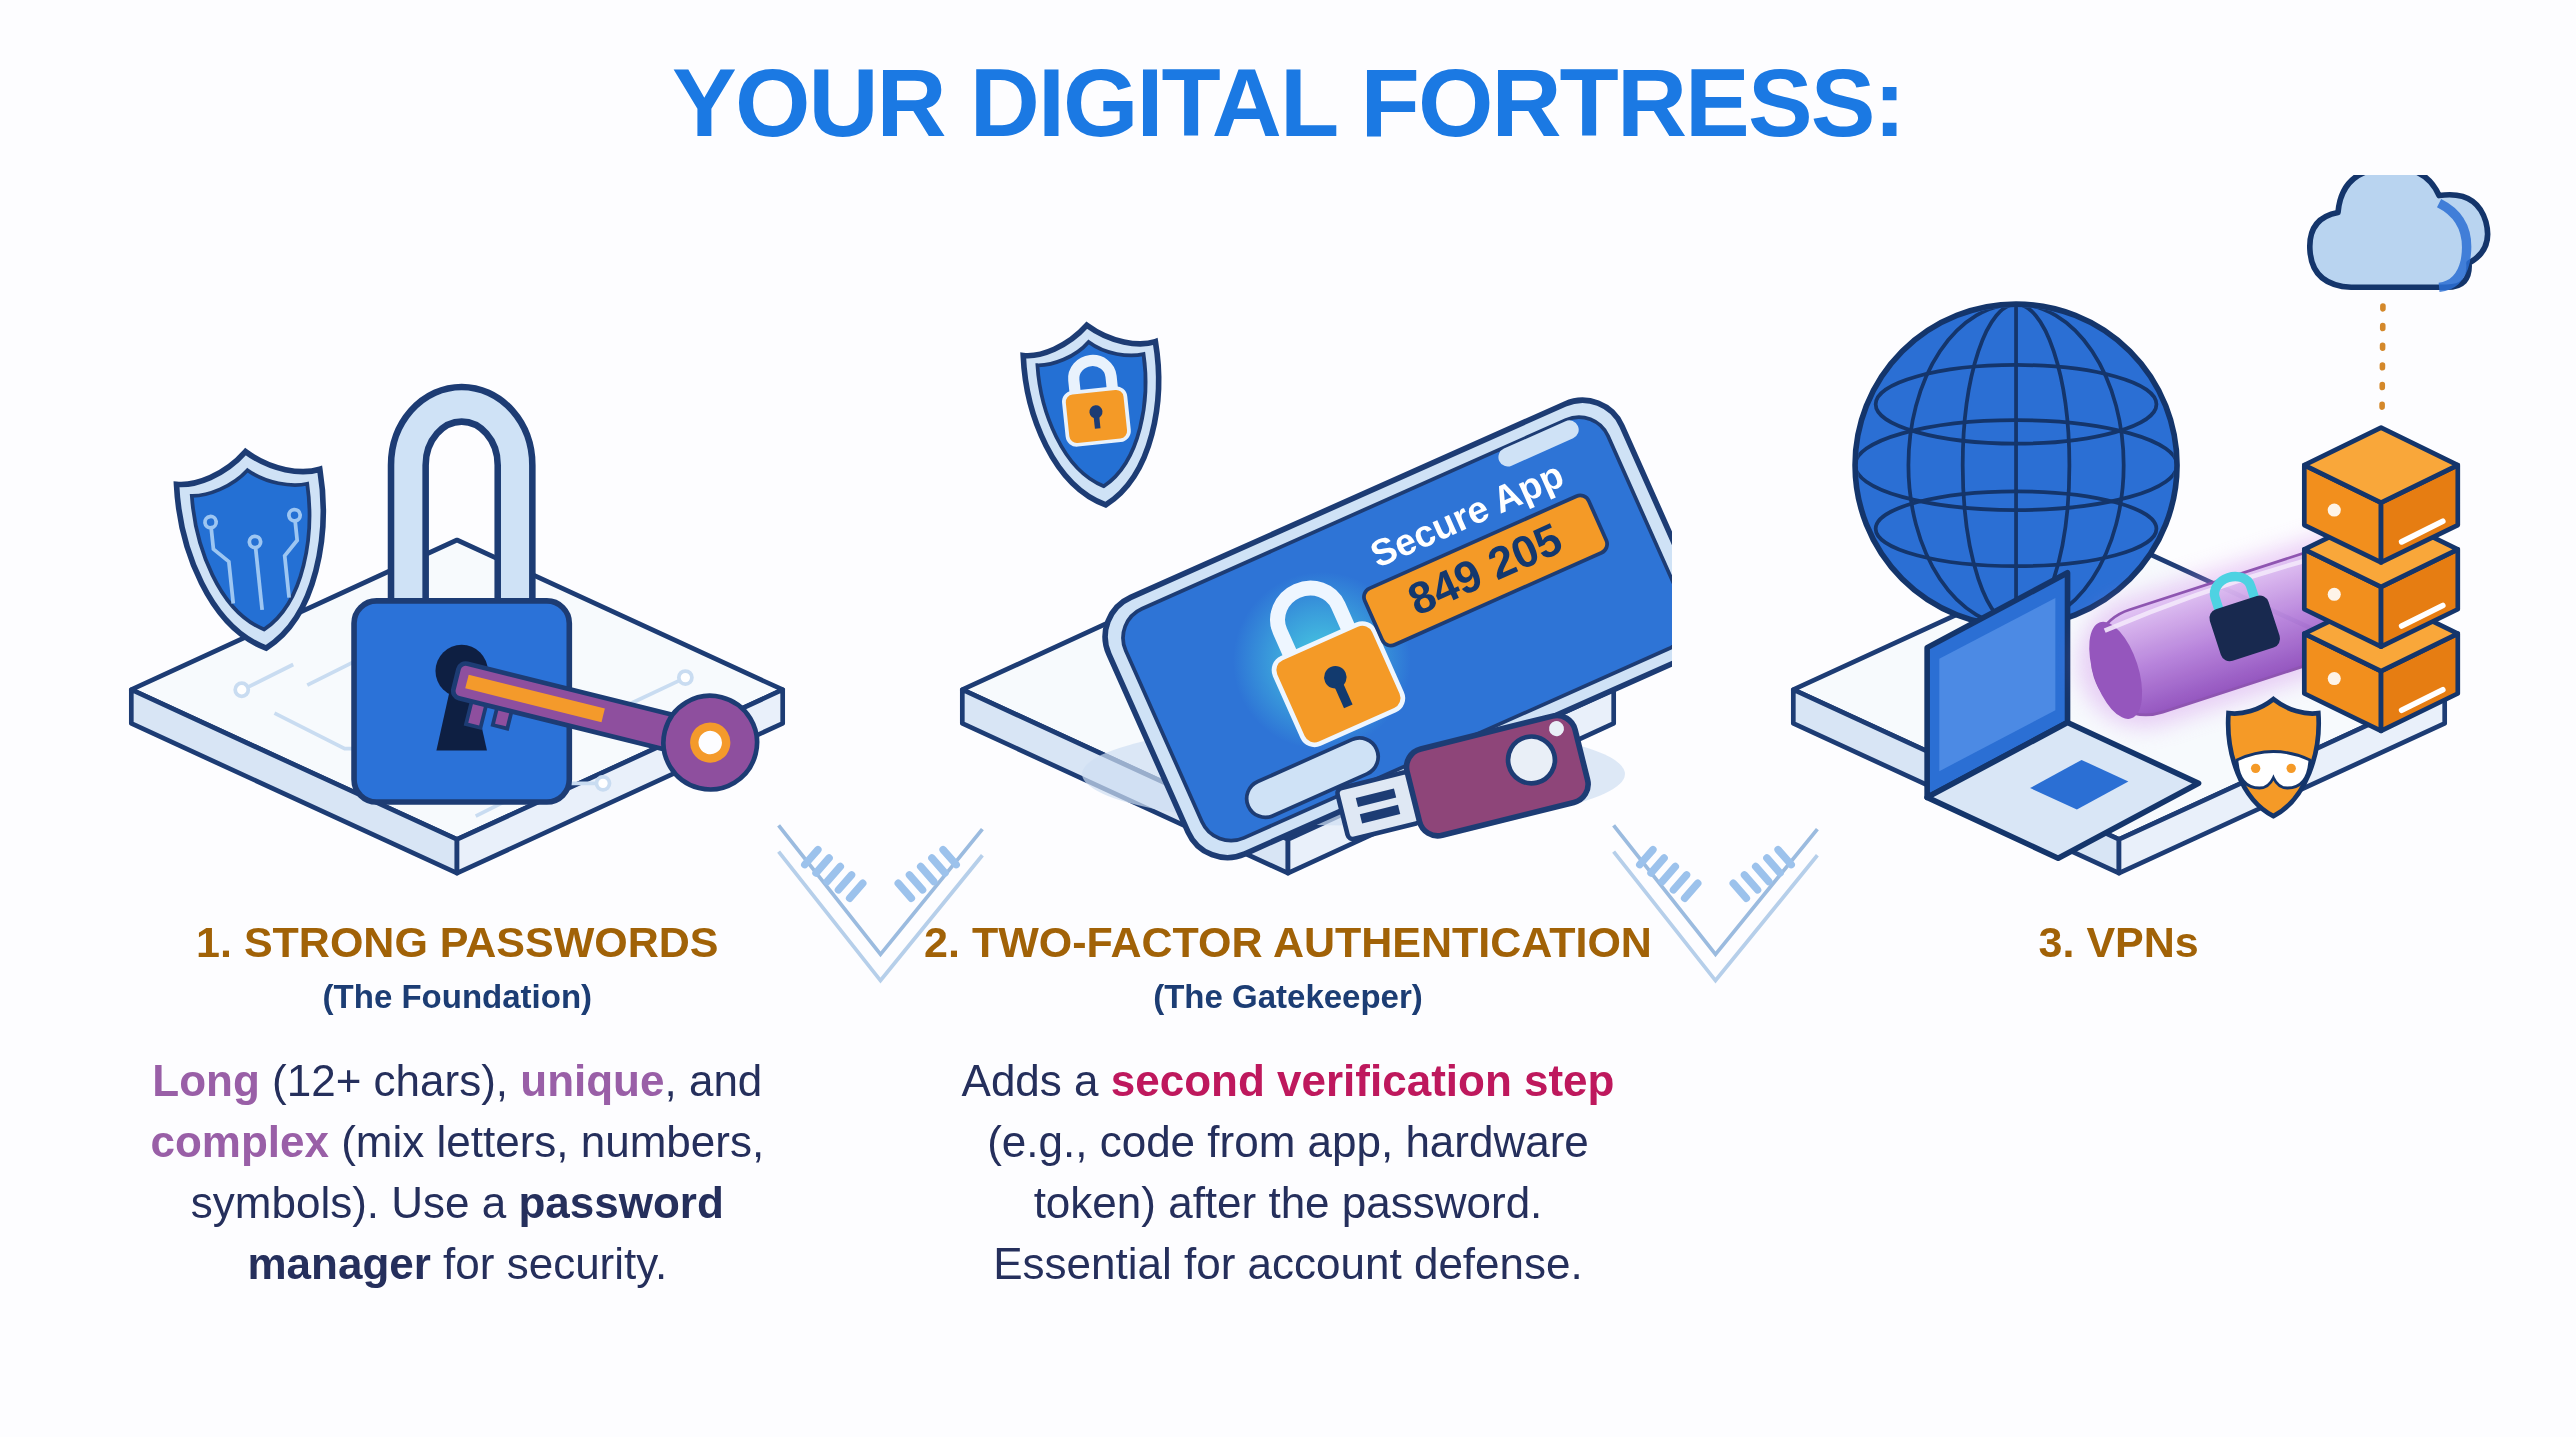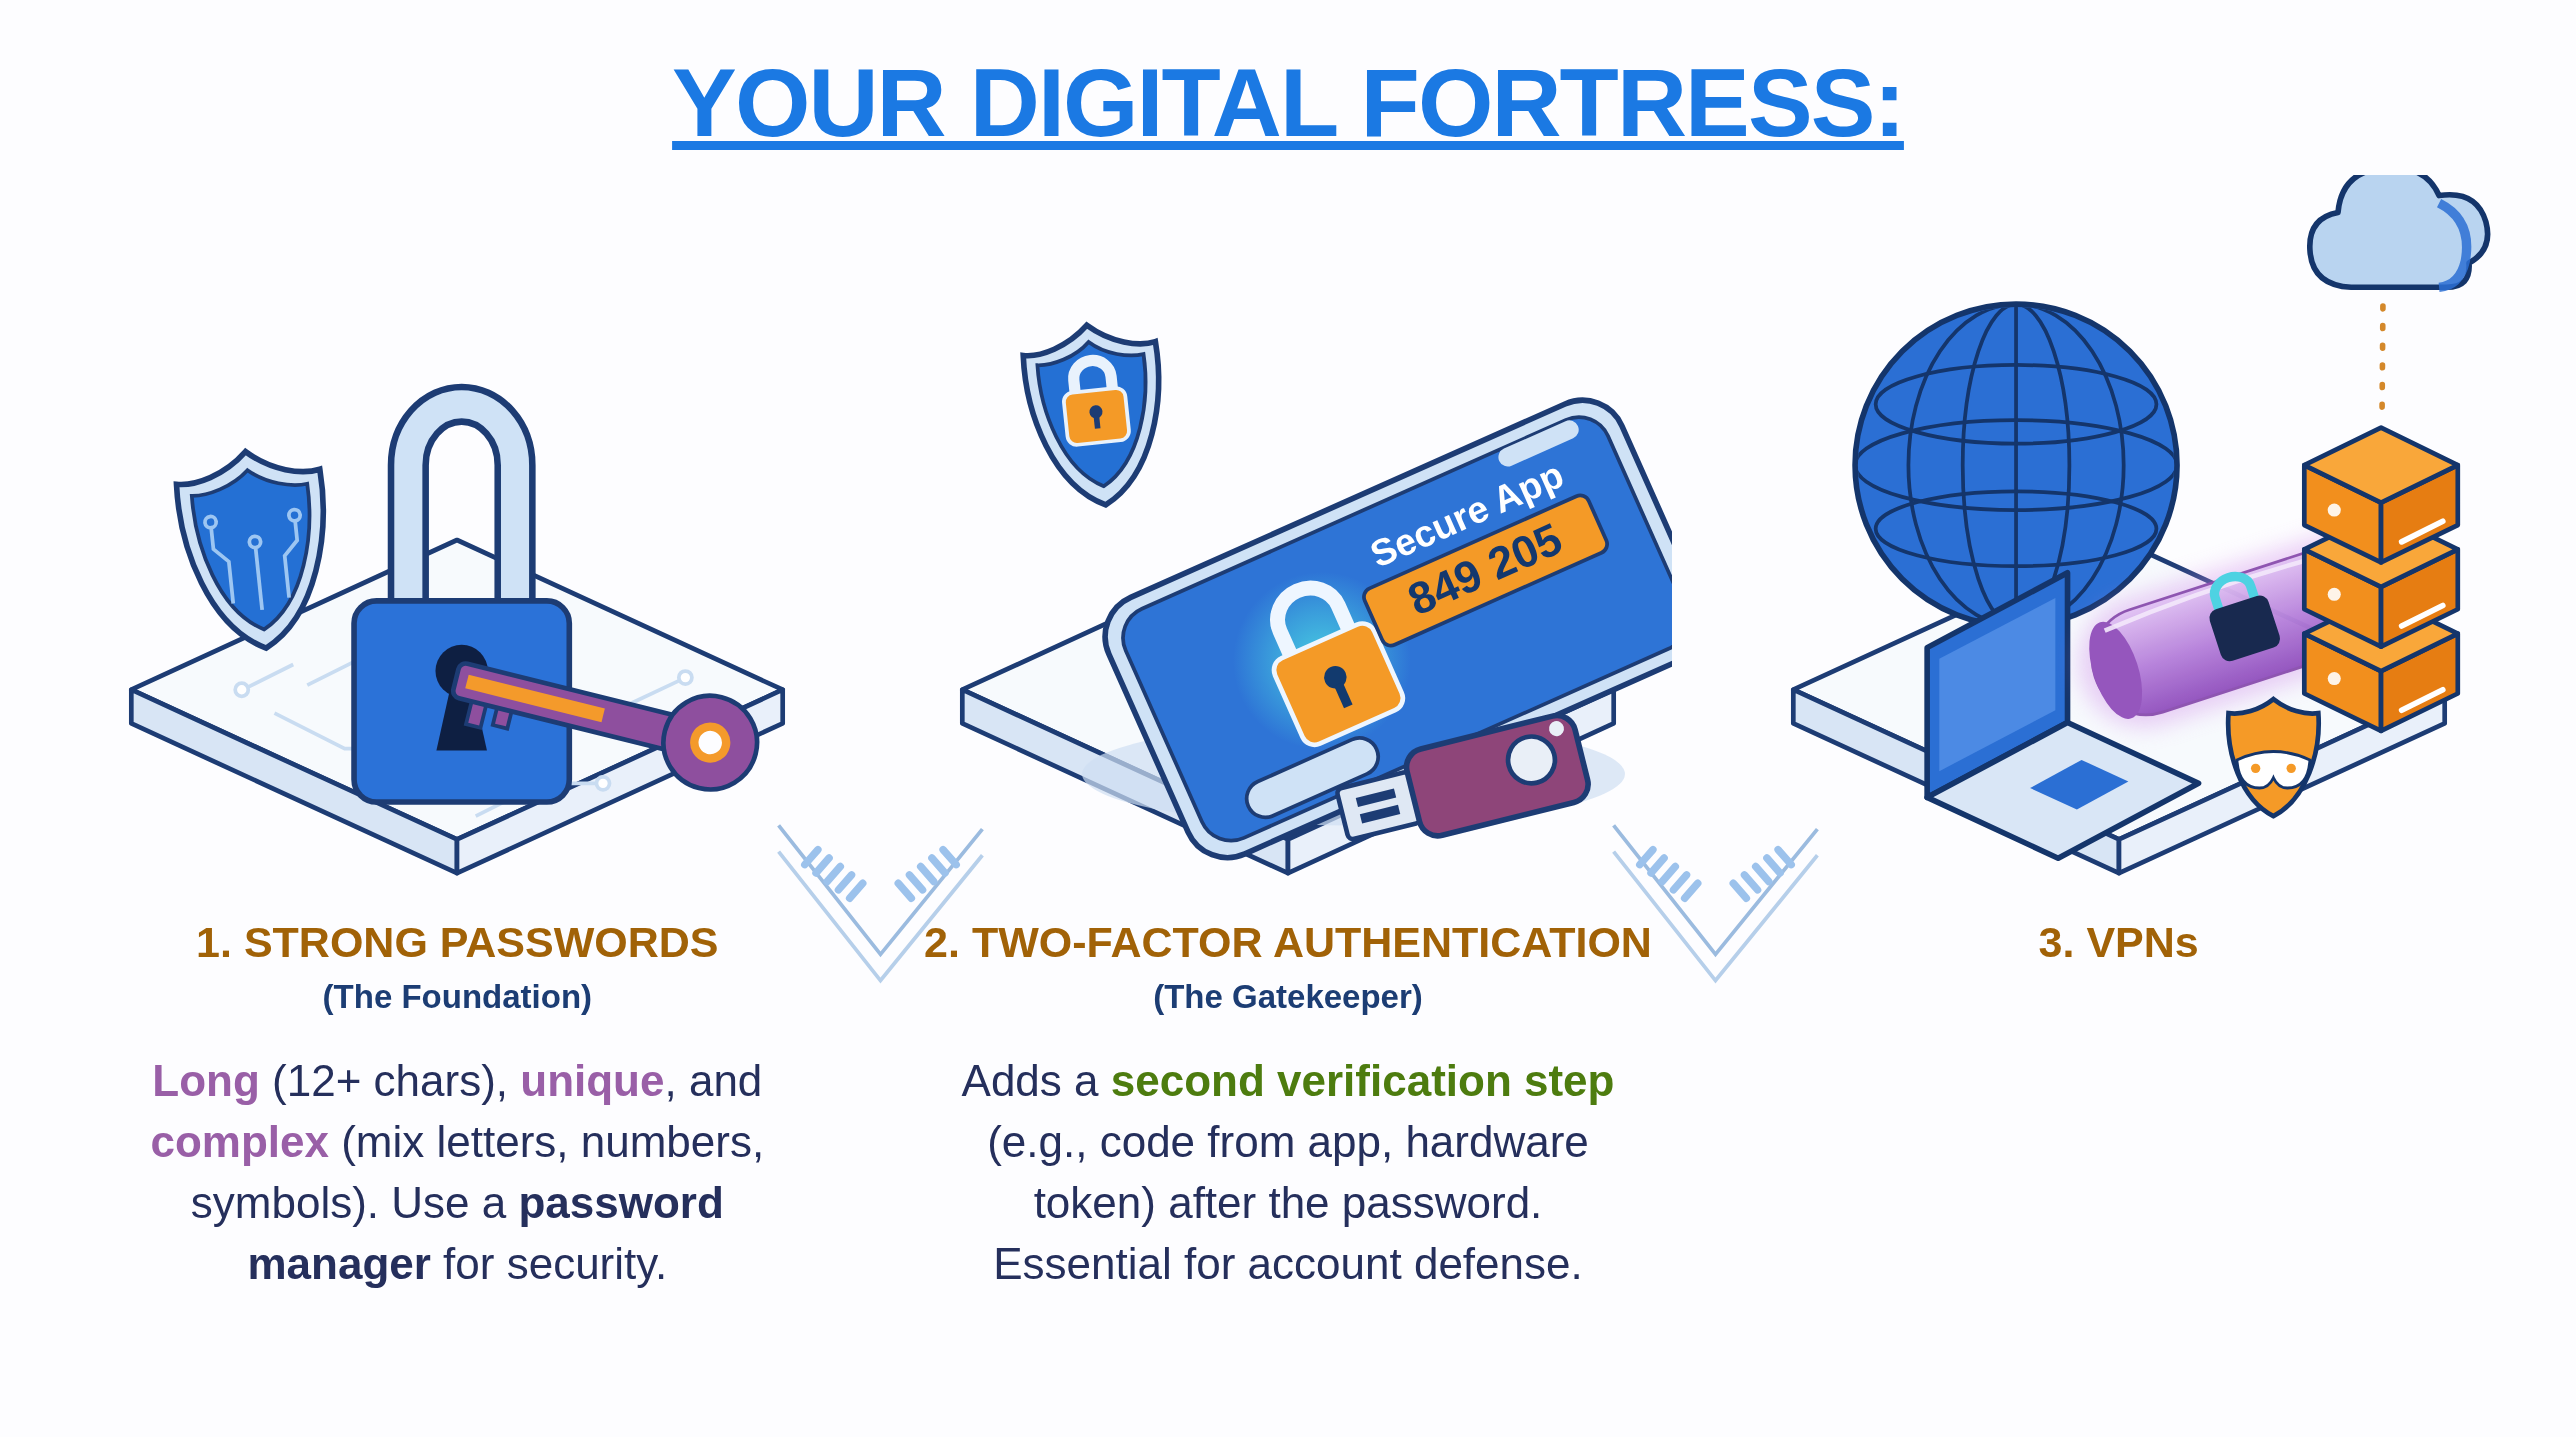--- a/index.html
+++ b/index.html
@@ -5,39 +5,39 @@
   html,body { margin:0; padding:0; }
   body {
     width:2576px; height:1438px;
     background:#fdfdff;
     font-family:"Liberation Sans", sans-serif;
     overflow:hidden; position:relative;
   }
   .title-block { text-align:center; padding-top:47px; position:relative; z-index:2; }
   .title-line1 {
     font-size:97px; font-weight:800; letter-spacing:-1.9px;
-    color:#1b79e3; line-height:1.16;text-decoration:underline;
+    color:#1b79e3; line-height:1.16;
   }
   .title-line2 {
     font-size:111px; font-weight:800; letter-spacing:-2.8px;
     color:#1c3d74; line-height:1.15;
   }
   .columns { display:flex; margin-top:15px; position:relative; z-index:1; }
   .col { width:859px; display:flex; flex-direction:column; align-items:center; }
   .col-1 { transform:translateX(28px); }
   .col-3 { transform:translateX(-28px); }
   .illus { width:768px; height:730px; display:block; }
   .sec-heading { margin-top:13px; font-size:43px; font-weight:800; color:#a16207; letter-spacing:0; }
   .sec-sub { margin-top:11.2px; font-size:33px; font-weight:700; color:#1c3d74; }
   .sec-body {
     margin:34px 0 0 0; font-size:44px; line-height:1.39; color:#252f5c;
     text-align:center; max-width:660px;
   }
   .seg-purple { color:#995fa7; font-weight:bold; }
-  .seg-orange { color:#4d7c0f; font-weight:bold; }
+  .seg-orange { color:#be185d; font-weight:bold; }
   .seg-bold   { font-weight:bold; }
   .connector { position:absolute; z-index:0; }
   #connector-1 { left:773px; top:816px; }
   #connector-2 { left:1608px; top:816px; }
   svg text { font-family:"Liberation Sans", sans-serif; }
 </style>
 </head>
 <body>
 
 <div class="title-block">

